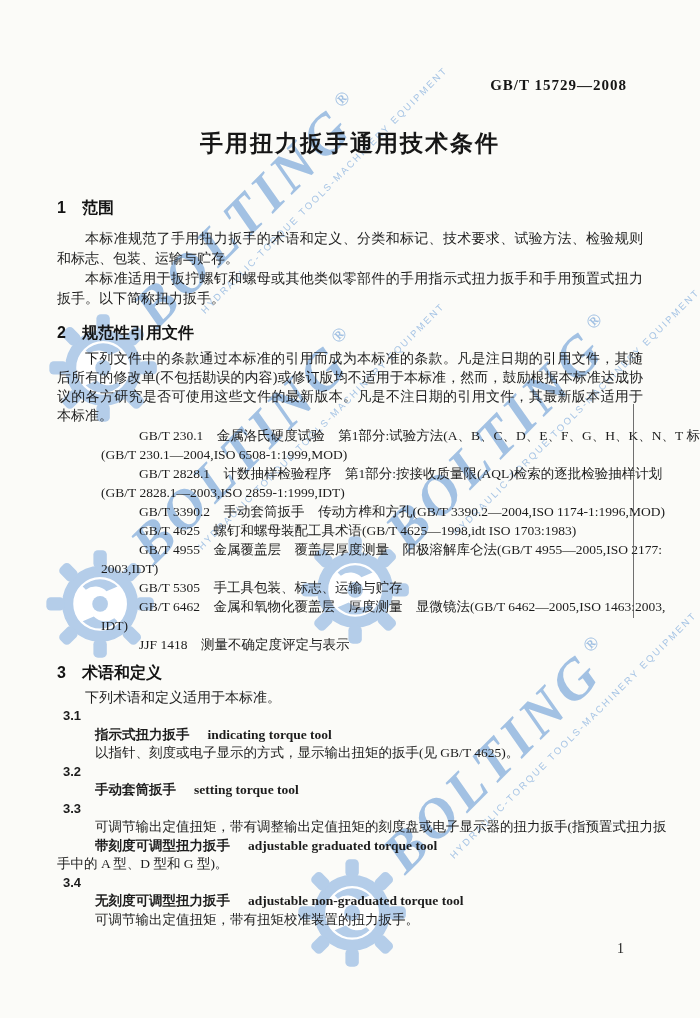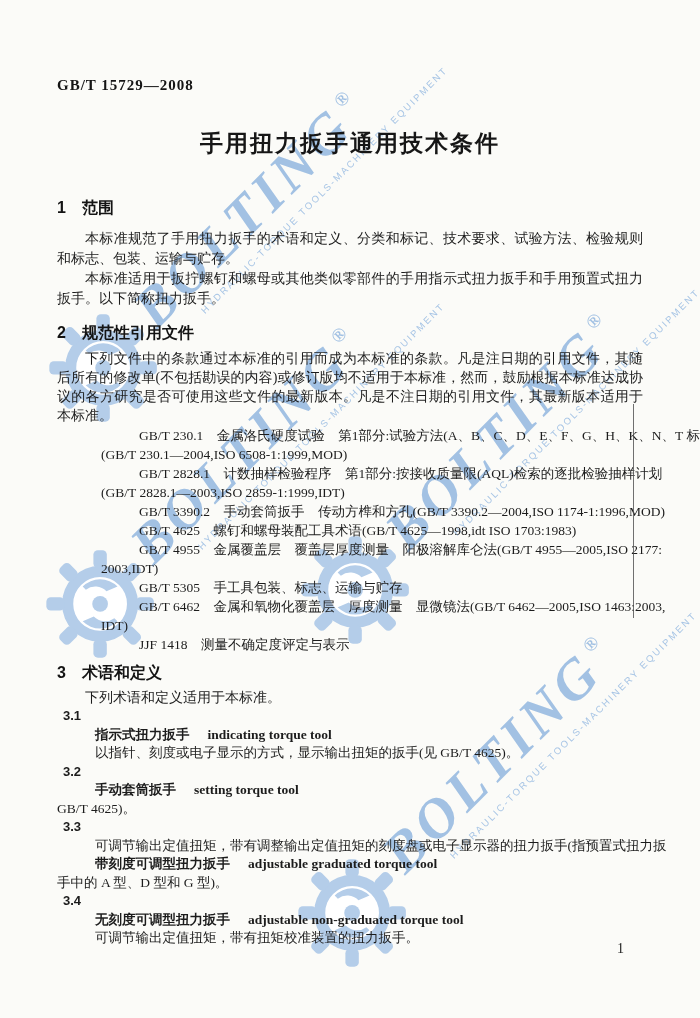--- a/index.html
+++ b/index.html
@@ -20,21 +20,21 @@
   }
   .wm-reg{font-size:19px;font-style:normal;letter-spacing:0;vertical-align:26px;margin-left:5px;color:#a2c1e3;}
   .wm-caption{
     font-family:"Liberation Sans","DejaVu Sans",sans-serif;
     font-size:9.5px;letter-spacing:2.2px;color:#a6c4e5;
     margin:5px 0 0 46px;white-space:nowrap;
   }
   
   .content{position:relative;z-index:1;padding:0 57px;}
   .code-line{
-    padding-top:76px;padding-right:16px;
+    padding-top:76px;text-align:right;padding-right:16px;
     font-weight:bold;font-size:15px;letter-spacing:1px;line-height:18px;color:#151515;
   }
   .doc-title{
     margin-top:34px;text-align:center;
     font-family:"Liberation Sans","DejaVu Sans",sans-serif;
     font-weight:bold;font-size:23px;letter-spacing:2px;line-height:30px;color:#161616;
   }
   .sec-h{
     font-family:"Liberation Sans","DejaVu Sans",sans-serif;
     font-weight:bold;font-size:16px;line-height:19px;color:#141414;
@@ -172,21 +172,20 @@
 
     <div>
       <div class="tln t-num">3.1</div>
       <div class="tln t-name"><span class="t-zh">指示式扭力扳手</span><span class="t-en">indicating torque tool</span></div>
       <div class="tln t-def ln-first">以指针、刻度或电子显示的方式，显示输出扭矩的扳手(见 GB/T 4625)。</div>
     </div>
 
     <div>
       <div class="tln t-num">3.2</div>
       <div class="tln t-name"><span class="t-zh">手动套筒扳手</span><span class="t-en">setting torque tool</span></div>
-      <div class="tln t-def">GB/T 4625)。</div>
     </div>
 
     <div>
       <div class="tln t-num">3.3</div>
       <div class="tln t-def ln-first">可调节输出定值扭矩，带有调整输出定值扭矩的刻度盘或电子显示器的扭力扳手(指预置式扭力扳</div>
       <div class="tln t-name"><span class="t-zh">带刻度可调型扭力扳手</span><span class="t-en">adjustable graduated torque tool</span></div>
       <div class="tln t-def">手中的 A 型、D 型和 G 型)。</div>
     </div>
 
     <div>

